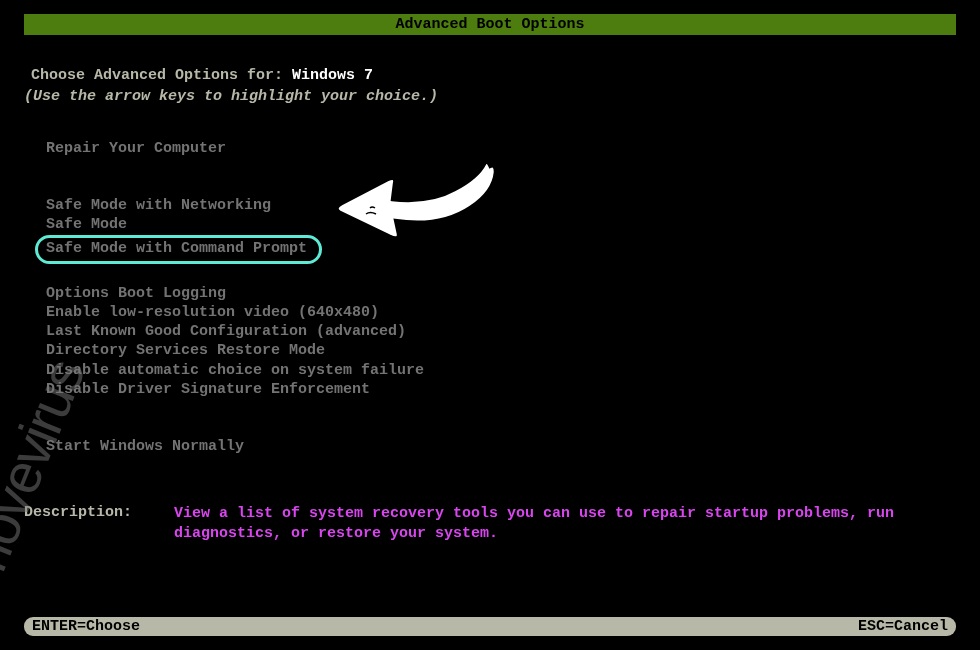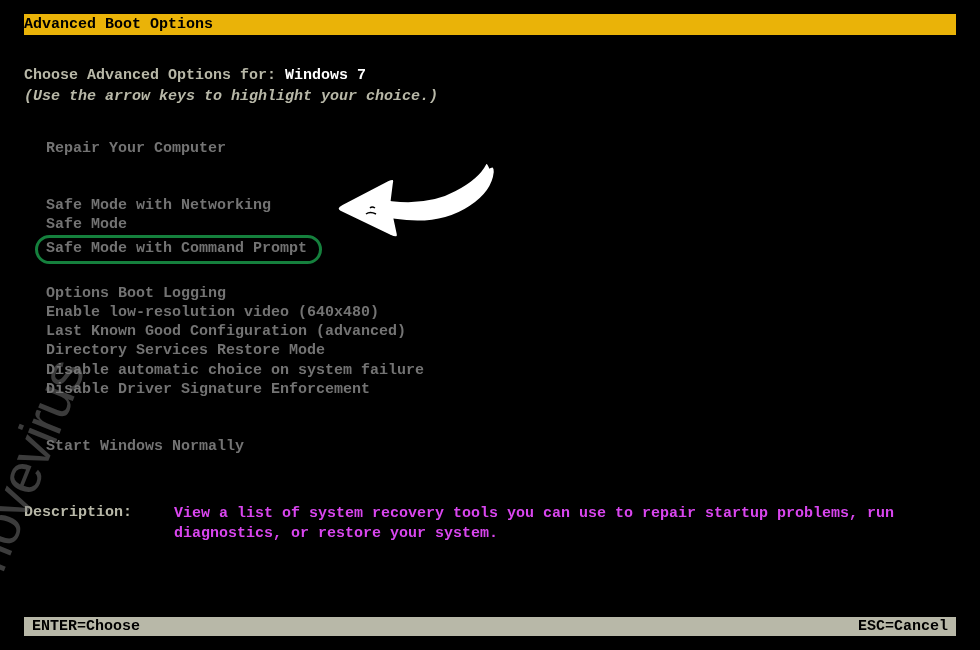--- a/index.html
+++ b/index.html
@@ -13,29 +13,30 @@
       background: #000;
       color: #b8b8a8;
       font-family: 'Courier New', monospace;
       font-size: 15px;
       font-weight: bold;
       padding: 14px 24px;
       position: relative;
       overflow: hidden;
     }
     .title-bar {
-      background: #eab308;
+      background: #4d7c0f;
       color: #000;
-      text-align: left;
+      text-align: center;
       padding: 2px 0;
       margin-bottom: 32px;
       width: 100%;
     }
     .subtitle {
       margin-bottom: 4px;
+      margin-left: 7px;
     }
     .subtitle .os-name {
       color: #fff;
     }
     .hint {
       margin-bottom: 34px;
       font-style: italic;
     }
     .menu {
       margin-left: 22px;
@@ -46,21 +47,21 @@
       display: block;
     }
     .gap {
       height: 20px;
     }
     .gap-large {
       height: 38px;
     }
     .highlighted {
       display: inline-block;
-      border: 3px solid #15803d;
+      border: 3px solid #5eead4;
       border-radius: 16px;
       padding: 1px 12px 3px 8px;
       margin-left: -11px;
     }
     .description {
       margin-top: 48px;
       display: flex;
       gap: 16px;
     }
     .desc-label {
@@ -74,20 +75,21 @@
     .footer {
       position: absolute;
       bottom: 14px;
       left: 24px;
       right: 24px;
       background: #b8b8a8;
       color: #000;
       padding: 1px 8px;
       display: flex;
       justify-content: space-between;
+      border-radius: 9px;
     }
     .arrow-overlay {
       position: absolute;
       top: 152px;
       left: 330px;
       width: 170px;
       height: 100px;
       pointer-events: none;
     }
     .watermark {

